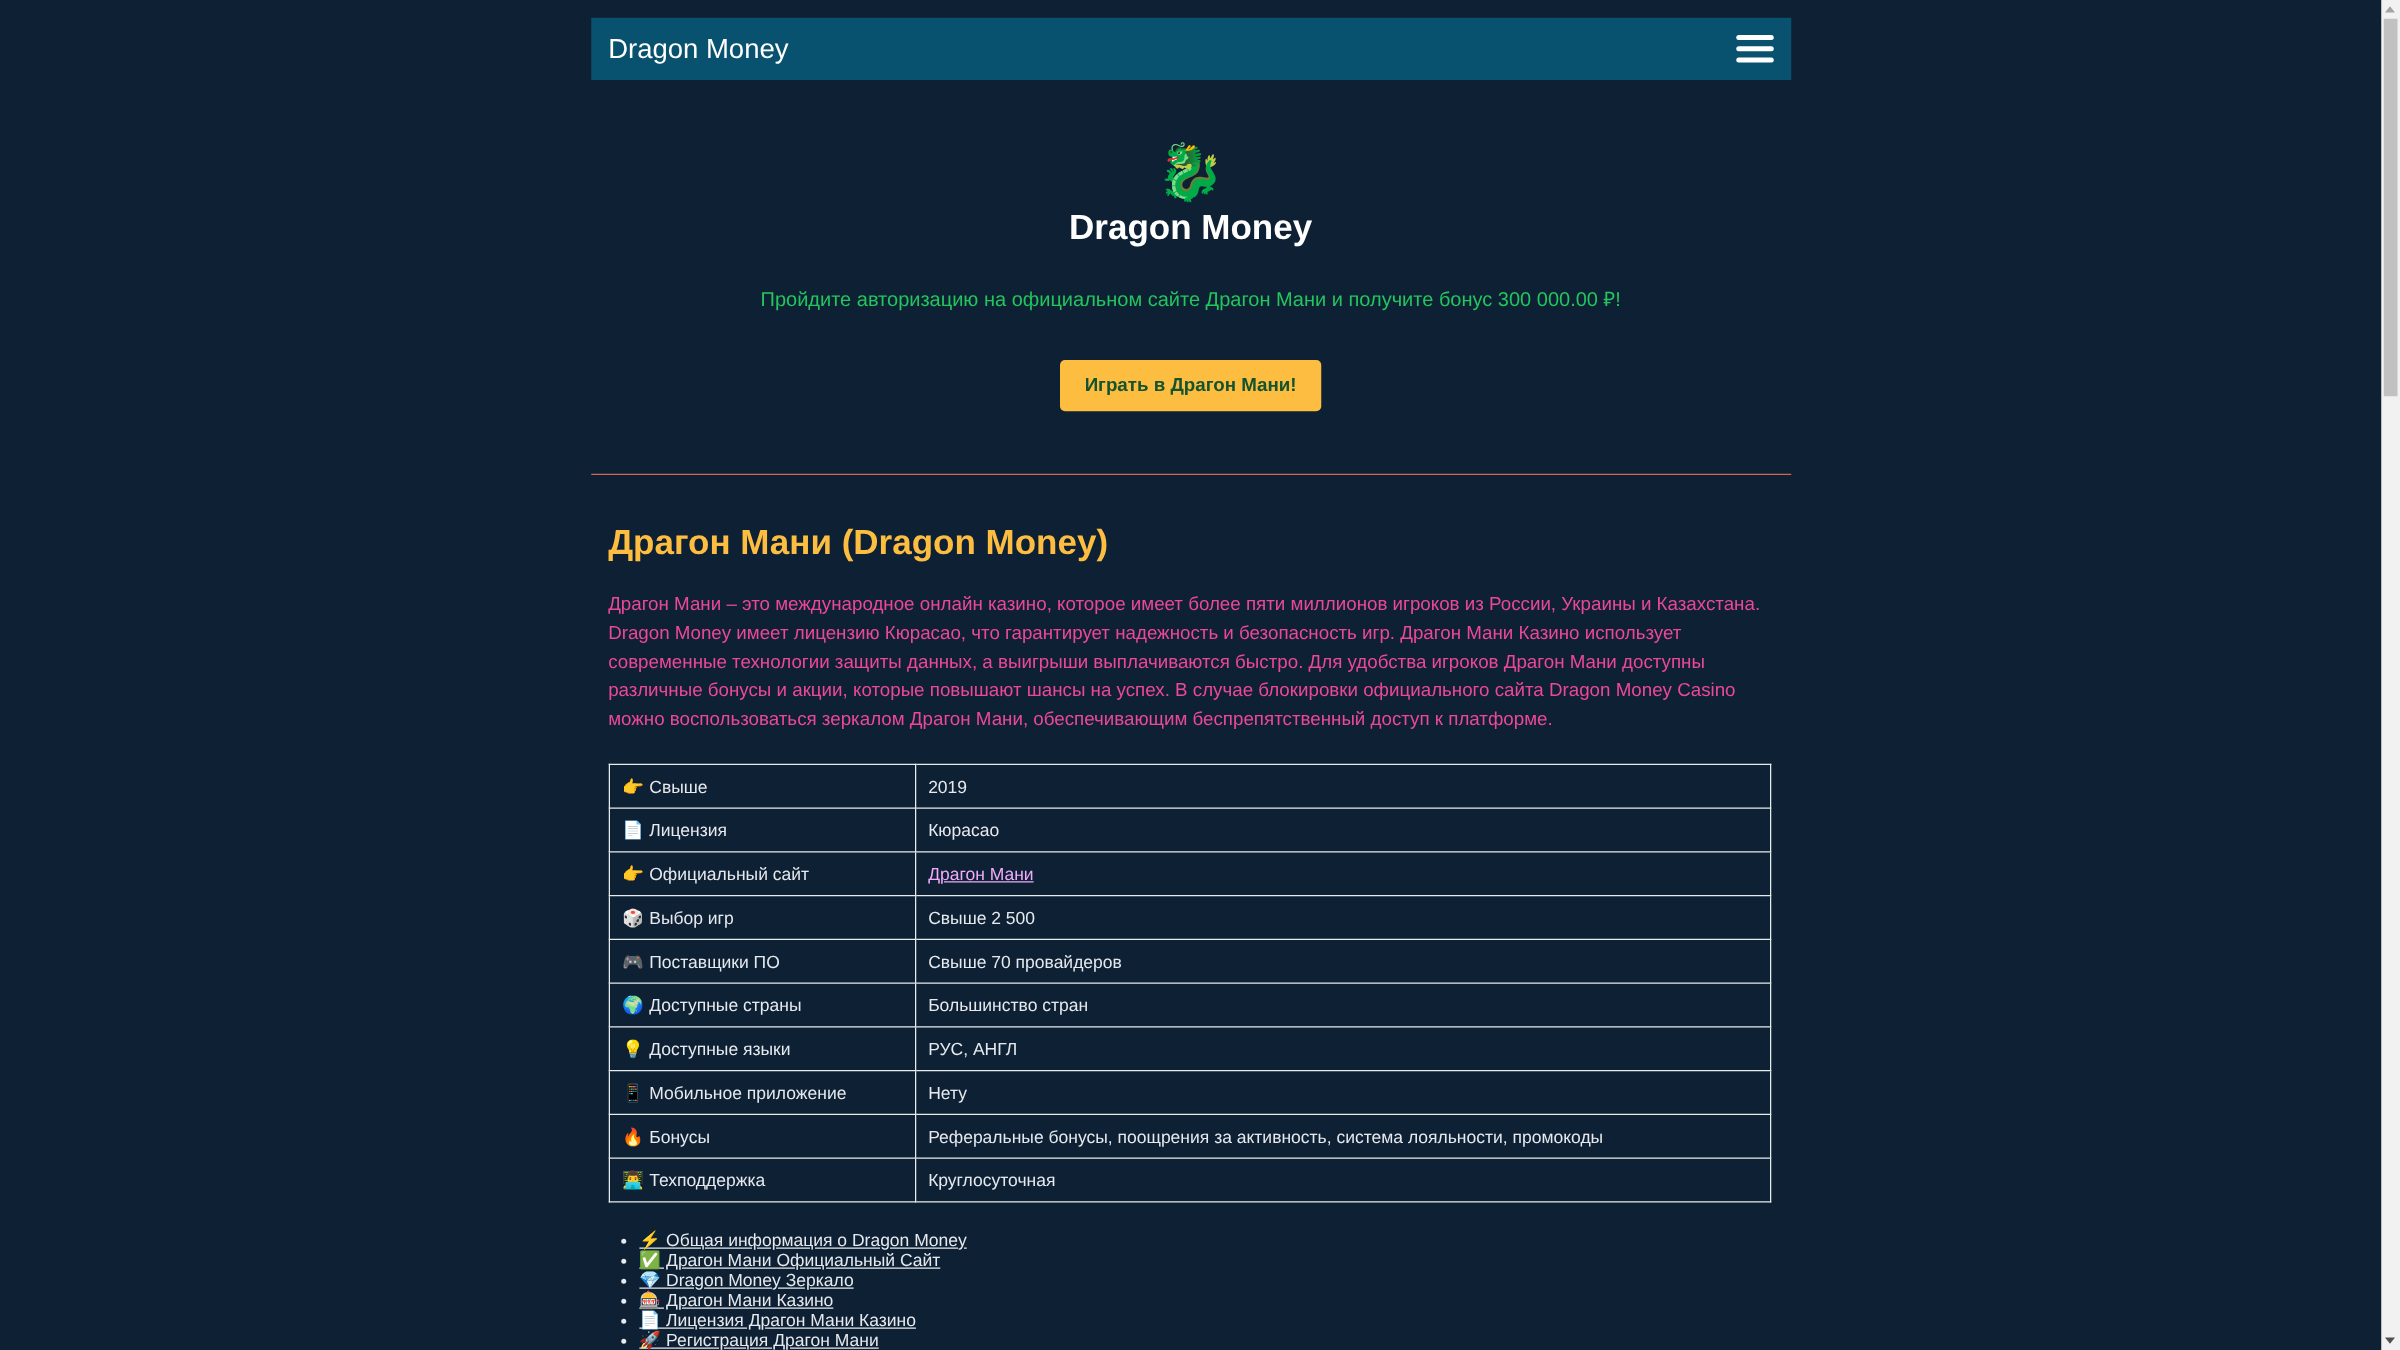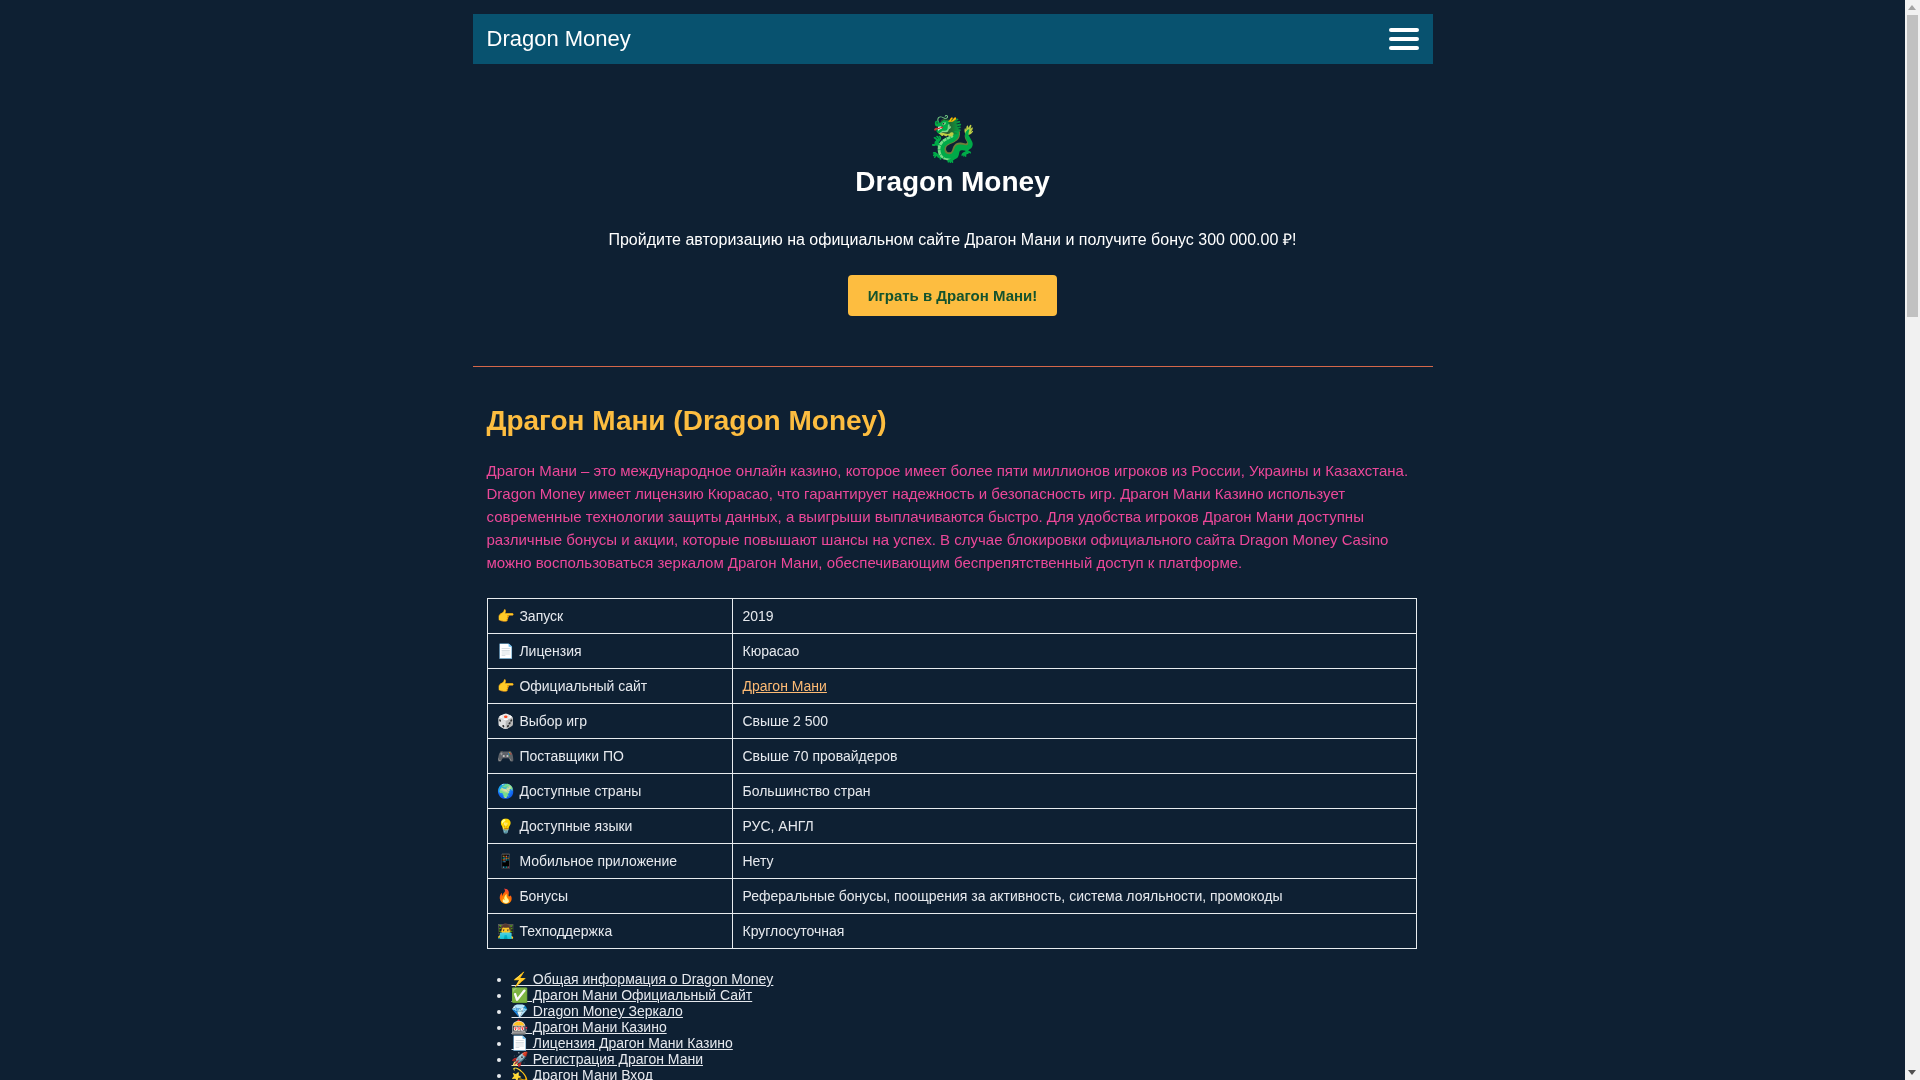--- a/index.html
+++ b/index.html
@@ -15,38 +15,38 @@
   .topbar {
     height:50px; background:#08526f; display:flex; align-items:center;
     justify-content:space-between; padding:0 14px; box-sizing:border-box;
   }
   .brand { font-size:22px; color:#ffffff; }
   .hamburger { width:30px; height:22px; display:flex; flex-direction:column; justify-content:space-between; cursor:pointer; }
   .hamburger span { display:block; height:4px; background:#ffffff; border-radius:2px; }
   .hero { text-align:center; padding-top:50px; }
   .logo { font-size:44px; line-height:50px; height:50px; }
   .hero-title { font-size:28px; font-weight:bold; color:#ffffff; margin:2px 0 0; }
-  .hero-sub { font-size:16px; color:#ffffff; margin:30px 0 0; }
+  .hero-sub { font-size:16px; color:#22c55e; margin:30px 0 13px; }
   .cta {
     display:inline-block; margin-top:25px; background:#fdbd40; color:#14532d;
     font-weight:bold; font-size:15px; padding:12px 20px; border-radius:4px;
     text-decoration:none;
   }
   .divider { border:0; border-top:1px solid #d4674a; margin:50px 0 0; }
   .content { padding:0 14px; }
   h1.main-h {
     color:#fdbd40; font-size:28px; margin:38px 0 10px; font-weight:bold;
   }
   .intro { font-size:15px; line-height:23px; color:#ec4899; margin:22px 0 0; }
   table.info {
     width:930px; border-collapse:collapse; margin-top:24px; font-size:14px;
   }
   table.info td { border:1.5px solid #e8ecef; height:34px; padding:0 10px; color:#e6e9ee; }
   table.info td.k { width:224px; }
-  table.info a { color:#fdba74; text-decoration:underline; }
+  table.info a { color:#f0abfc; text-decoration:underline; }
   .emo { display:inline-block; width:18px; }
   ul.links { margin:22px 0 0; padding-left:25px; font-size:14px; line-height:16px; }
   ul.links li { color:#e6e9ee; }
   ul.links a { color:#e6e9ee; text-decoration:underline;margin-top:12px; }
   .scrollbar { position:absolute; right:0; top:0; width:15px; height:1080px; background:#f1f1f1; }
   .sb-up, .sb-down { position:absolute; left:0; width:15px; height:15px; }
   .sb-up { top:0; } .sb-down { bottom:0; }
   .sb-up:after { content:""; position:absolute; left:3px; top:5px; border-left:4px solid transparent; border-right:4px solid transparent; border-bottom:5px solid #a3a3a3; }
   .sb-down:after { content:""; position:absolute; left:3px; top:5px; border-left:4px solid transparent; border-right:4px solid transparent; border-top:5px solid #505050; }
   .sb-thumb { position:absolute; left:2px; top:15px; width:11px; height:302px; background:#c1c1c1; }
@@ -74,21 +74,21 @@
 
     <hr class="divider">
 
     <section class="content">
       <h1 class="main-h">Драгон Мани (Dragon Money)</h1>
       <p class="intro">Драгон Мани – это международное онлайн казино, которое имеет более пяти миллионов игроков из России, Украины и Казахстана. Dragon Money имеет лицензию Кюрасао, что гарантирует надежность и безопасность игр. Драгон Мани Казино использует современные технологии защиты данных, а выигрыши выплачиваются быстро. Для удобства игроков Драгон Мани доступны различные бонусы и акции, которые повышают шансы на успех. В случае блокировки официального сайта Dragon Money Casino можно воспользоваться зеркалом Драгон Мани, обеспечивающим беспрепятственный доступ к платформе.</p>
 
       <table class="info">
         <tbody id="info-body">
             <tr>
-              <td class="k"><span class="emo">👉</span> <span>Запуск</span></td>
+              <td class="k"><span class="emo">👉</span> <span>Свыше</span></td>
               <td>2019</td>
             </tr>
             <tr>
               <td class="k"><span class="emo">📄</span> <span>Лицензия</span></td>
               <td>Кюрасао</td>
             </tr>
             <tr>
               <td class="k"><span class="emo">👉</span> <span>Официальный сайт</span></td>
               <td><a>Драгон Мани</a></td>
             </tr>

